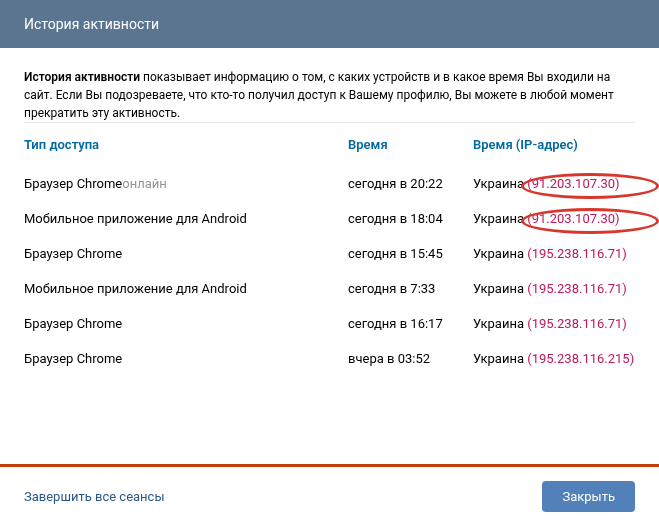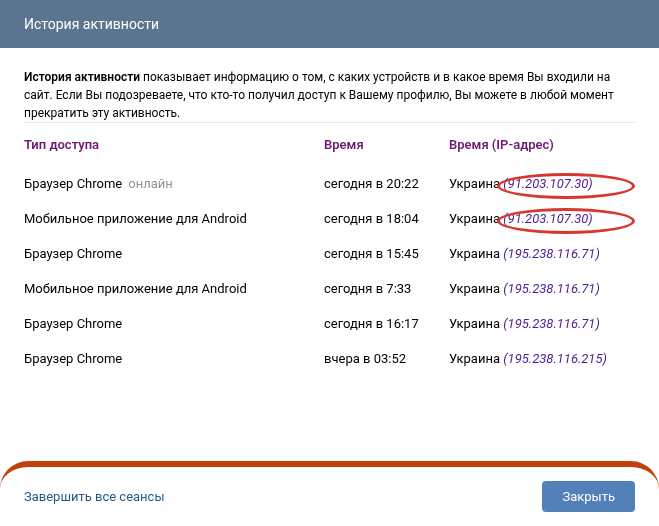--- a/index.html
+++ b/index.html
@@ -47,66 +47,64 @@
       border-top: 1px solid #e7e8ec;
       margin: 0 0 14px 0;
     }
     .table {
       width: 100%;
     }
     .table-header {
       display: flex;
       font-size: 13px;
       font-weight: 600;
-      color: #701a75;
+      color: #0369a1;
       padding-bottom: 14px;
     }
     .table-row {
       display: flex;
       font-size: 13px;
       color: #000;
       padding: 10px 0;
       align-items: center;
       position: relative;
     }
     .col-type {
       flex: 0 0 300px;
     }
     .col-time {
       flex: 0 0 125px;
+      margin-left: 24px;
     }
     .col-country {
       flex: 1;
       position: relative;
     }
     .online {
       color: #939393;
-      margin-left: 6px;
     }
     .ip {
-      color: #4c1d95;
-      font-style: italic;
+      color: #be185d;
     }
     .circle-annotation {
       position: absolute;
       border: 3px solid #d8372e;
       border-radius: 50%;
       width: 138px;
       height: 26px;
       left: 48px;
       top: -3px;
       pointer-events: none;
     }
     .modal-footer {
-      border-top: 6px solid #c2410c;
+      border-top: 3px solid #c2410c;
       padding: 14px 24px;
       display: flex;
       justify-content: space-between;
       align-items: center;
-      border-radius: 28px;
     }
     .link-button {
       color: #2a5885;
       font-size: 13px;
       cursor: pointer;
       background: none;
       border: none;
       font-family: inherit;
     }
     .close-button {

